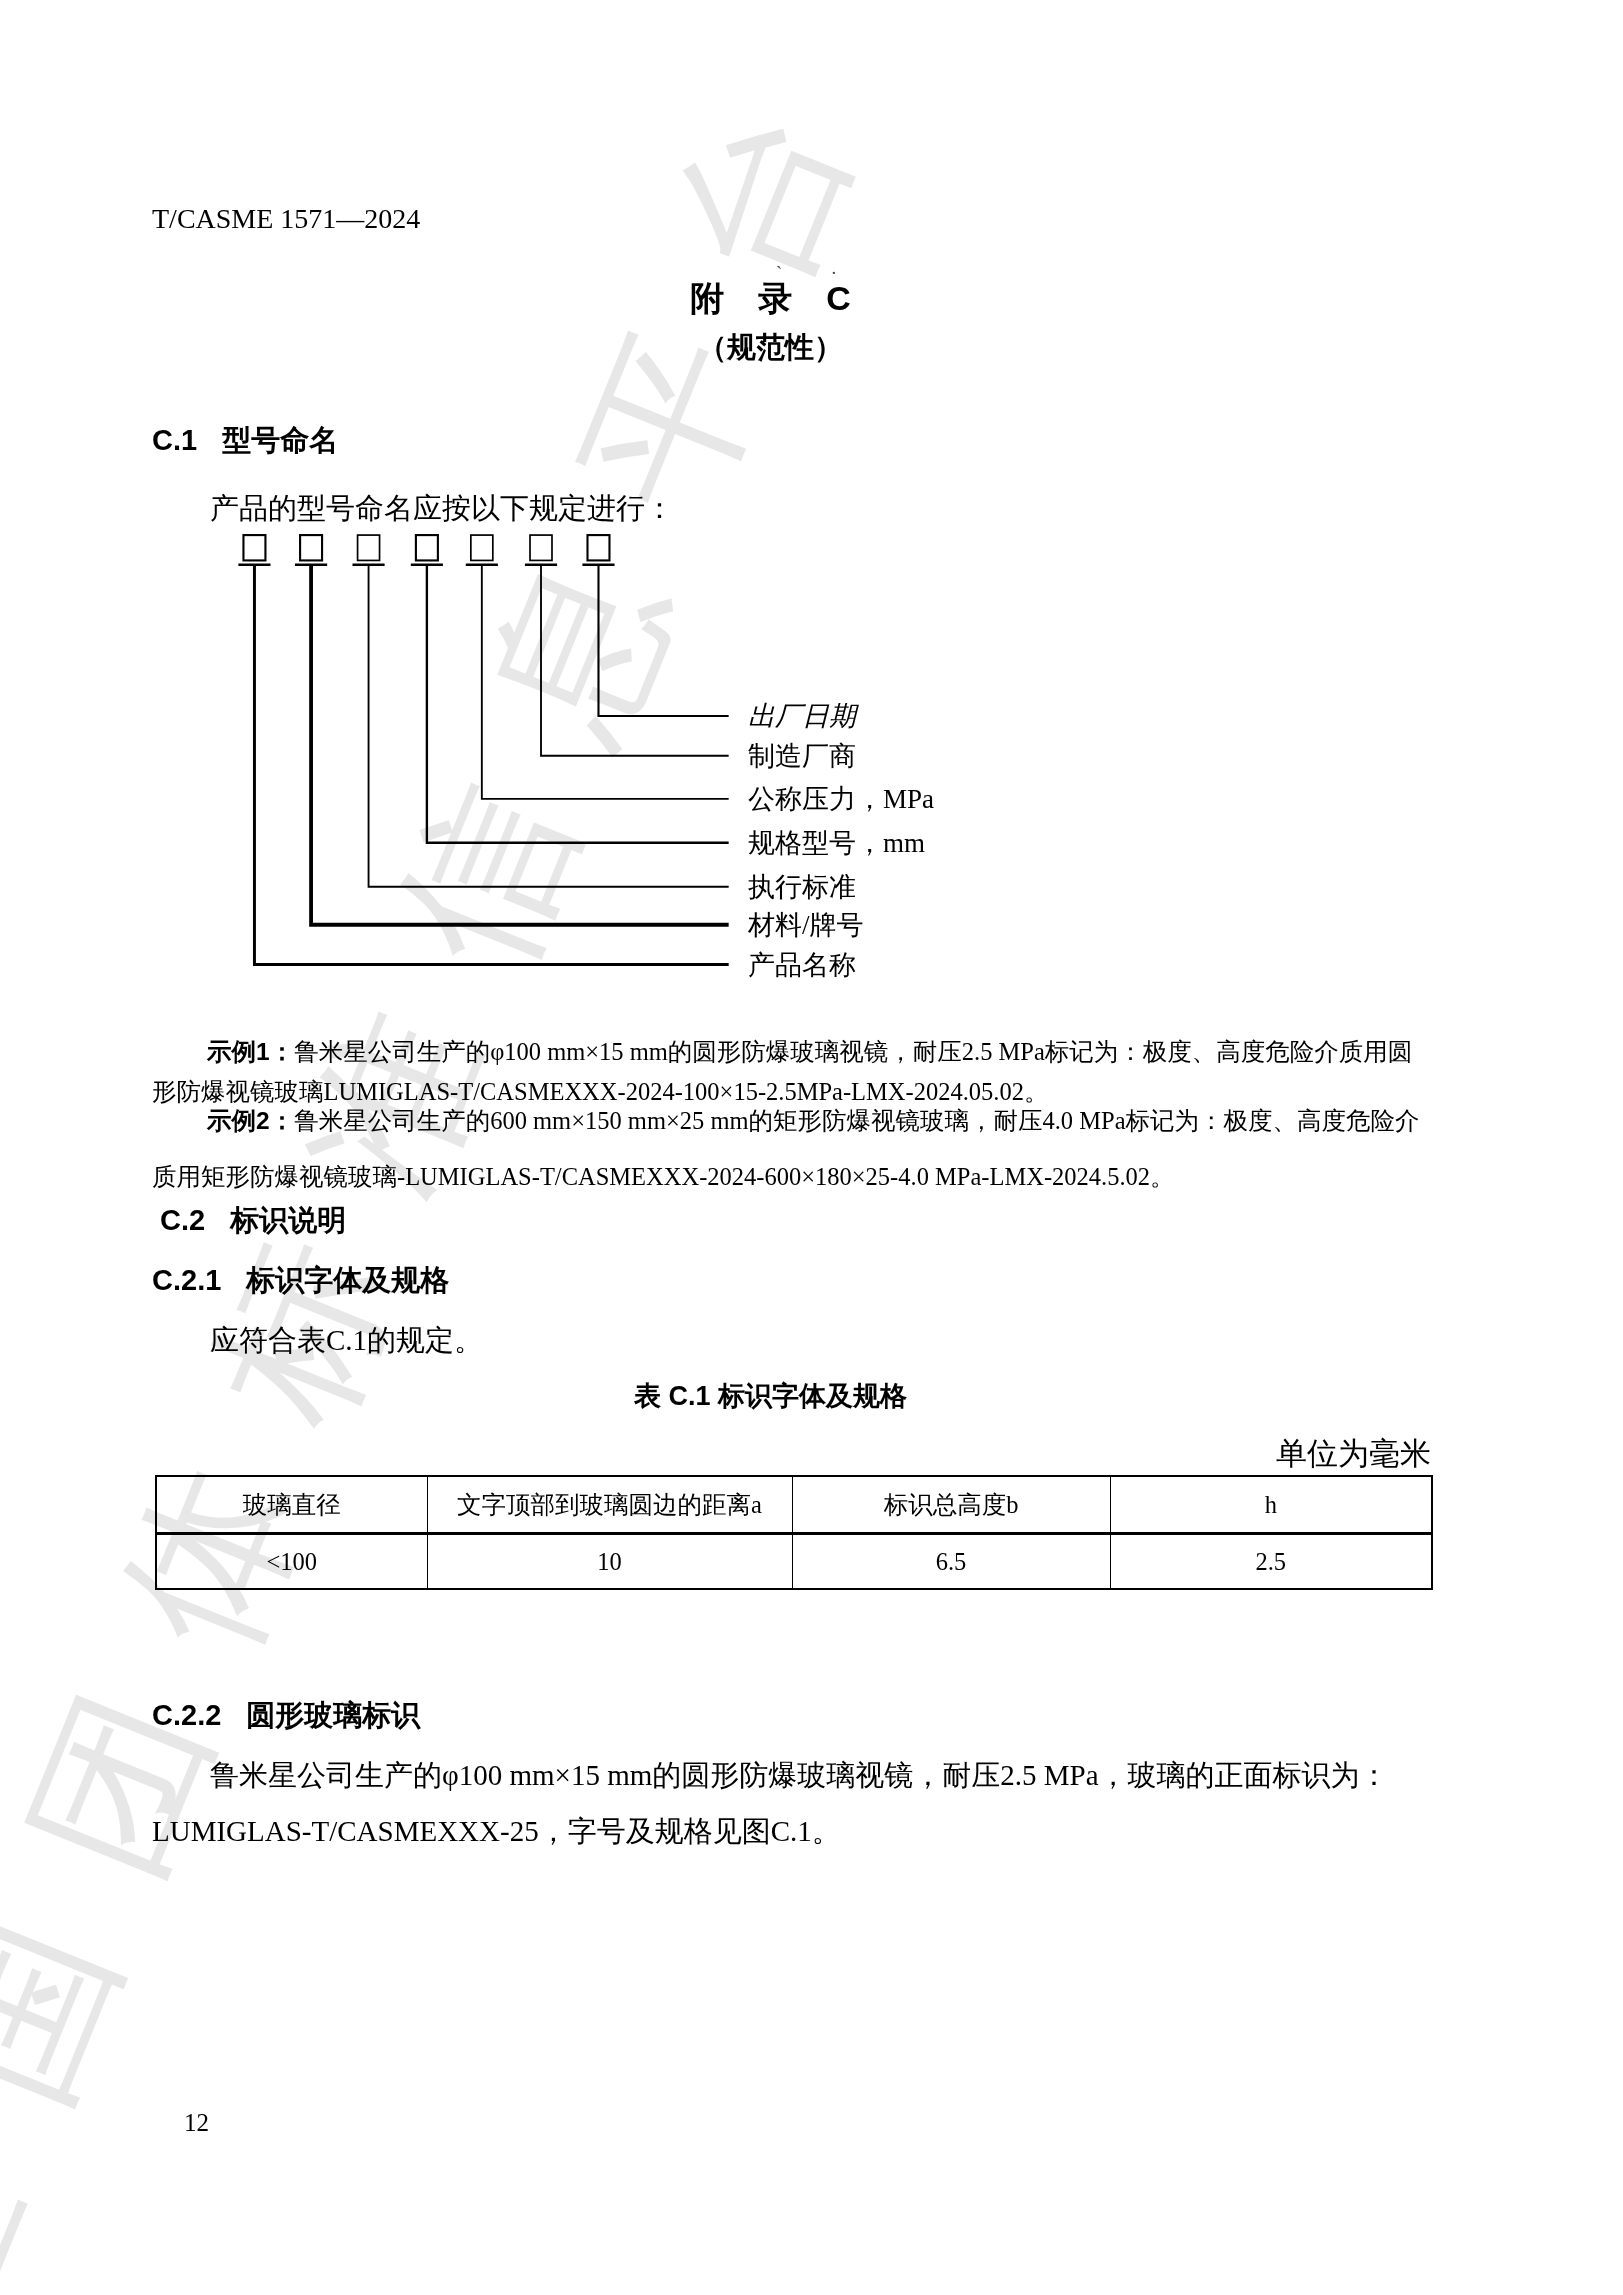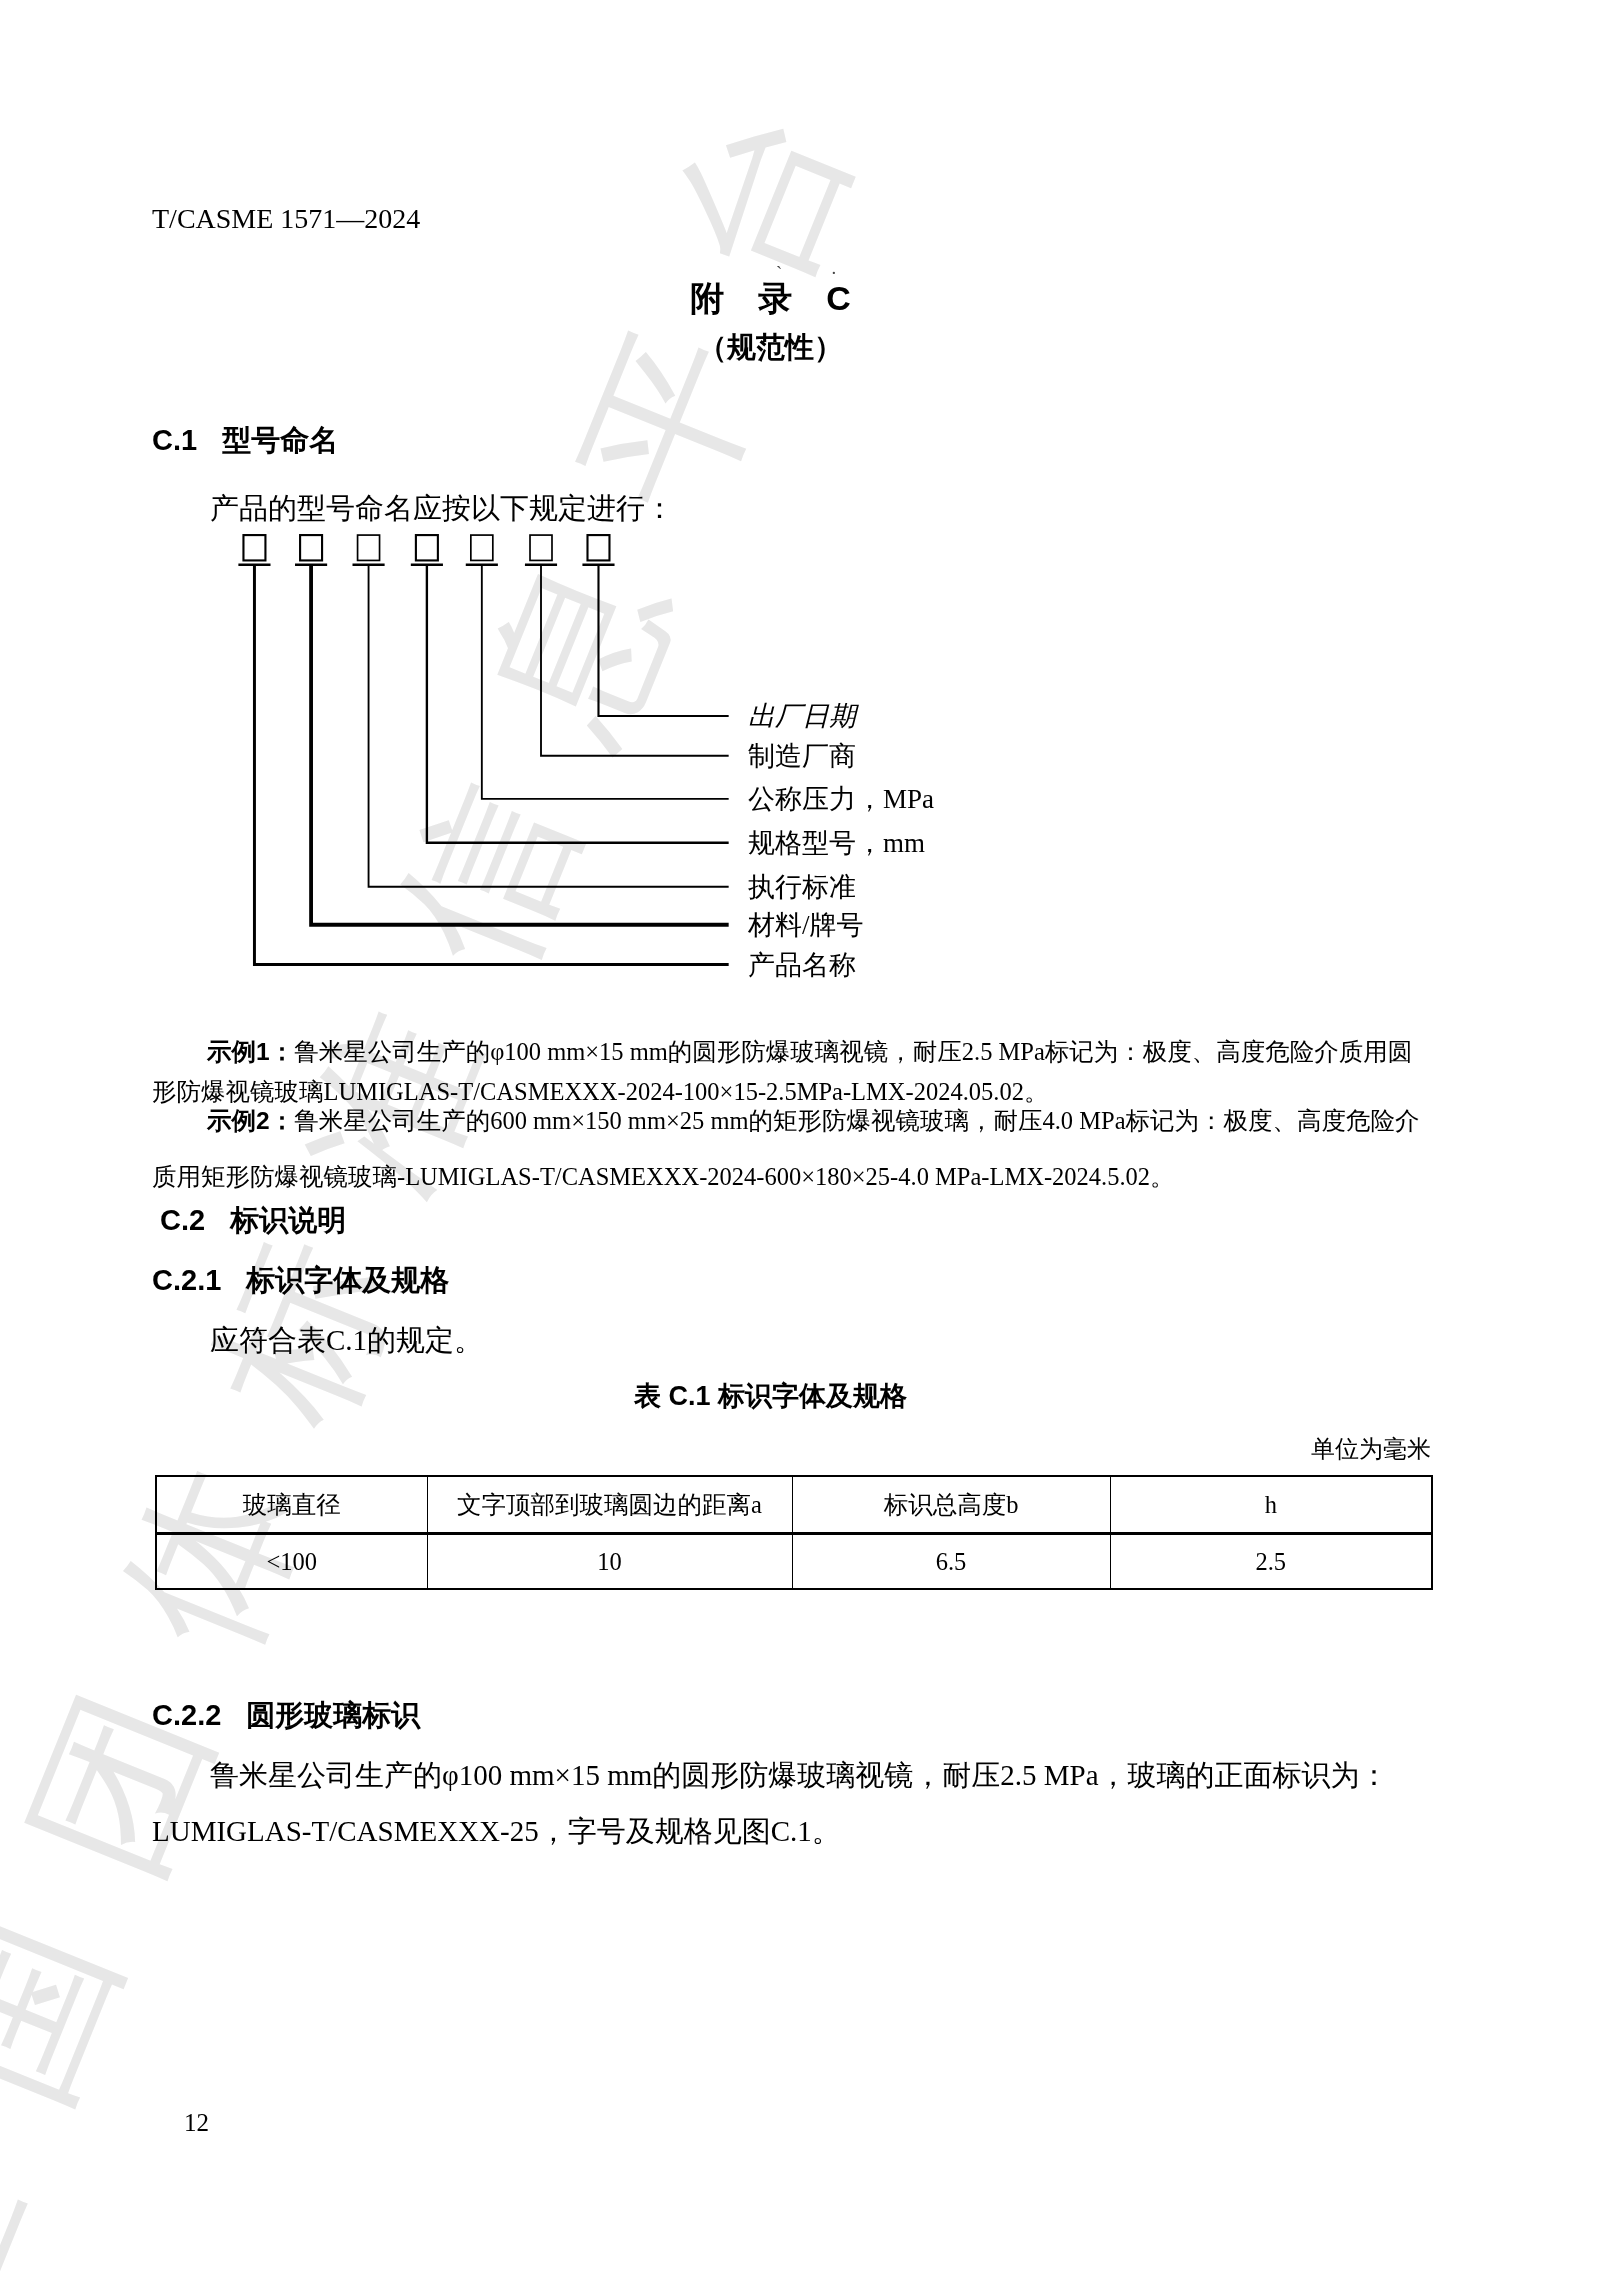--- a/index.html
+++ b/index.html
@@ -21,21 +21,21 @@
   .t3{top:369px;font-size:30px;}
   .sechead{left:152px;font-size:29px;}
   .sechead .num{margin-right:25px;}
   .body-ser{font-size:29px;}
   .intro{left:210px;top:489px;}
   .diagram-svg{position:absolute;left:0;top:0;z-index:2;pointer-events:none;}
   .dlabel{left:748px;font-size:27px;line-height:32px;}
   .exline{font-size:24.5px;}
   .exlabel{font-family:"Liberation Sans","DejaVu Sans",sans-serif;font-weight:bold;}
   .caption{top:1378px;font-size:27px;}
-  .unitnote{left:155px;top:1433px;width:1276px;text-align:right;font-size:24px;}
+  .unitnote{left:155px;top:1433px;width:1276px;text-align:right;font-size:31px;}
   table.spec{position:absolute;left:155px;top:1475px;z-index:2;border-collapse:collapse;
              width:1276px;table-layout:fixed;background:transparent;}
   table.spec td,table.spec th{border:1.7px solid #000;font-weight:normal;
              font-size:24.5px;text-align:center;vertical-align:middle;
              font-family:"Liberation Serif","DejaVu Serif",serif;padding:4px;}
   table.spec{border:2.5px solid #000;}
   table.spec tr.hdr th{border-bottom:3.4px solid #000;height:47px;}
   table.spec tr.r1 td{height:45px;}
   table.spec tr.r2 td{height:40px;}
   .pagenum{left:184px;top:2109px;font-size:25px;}

